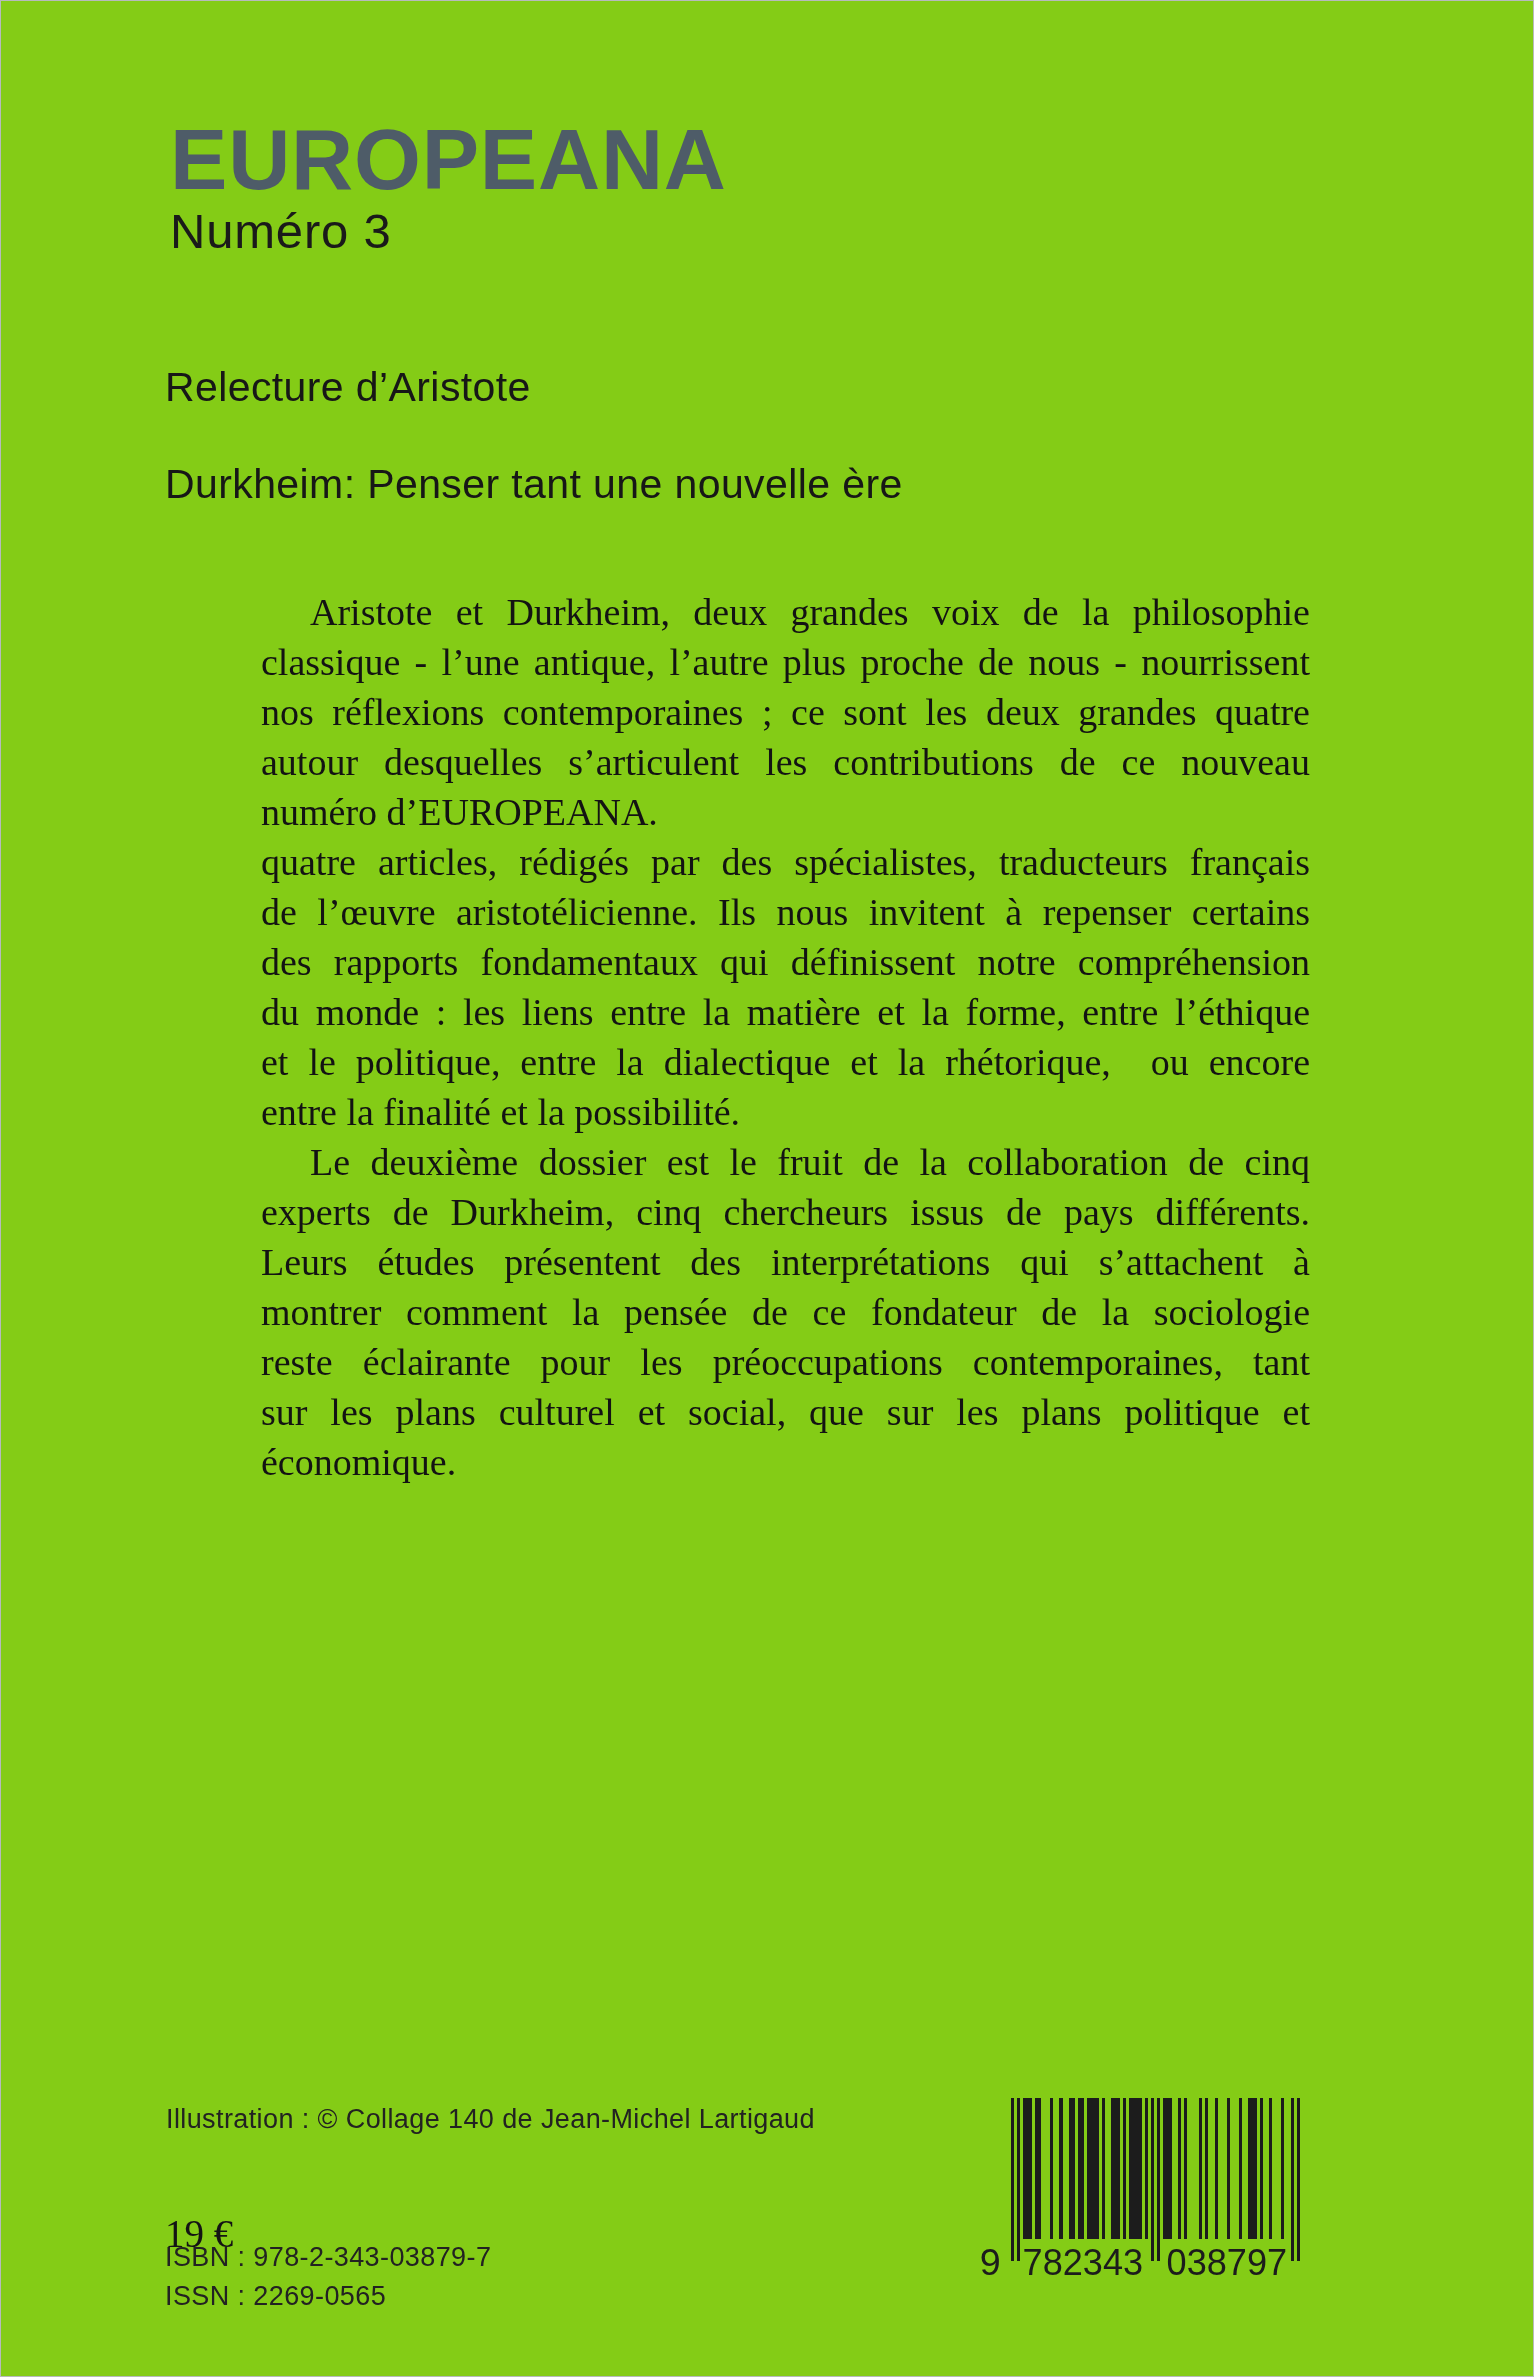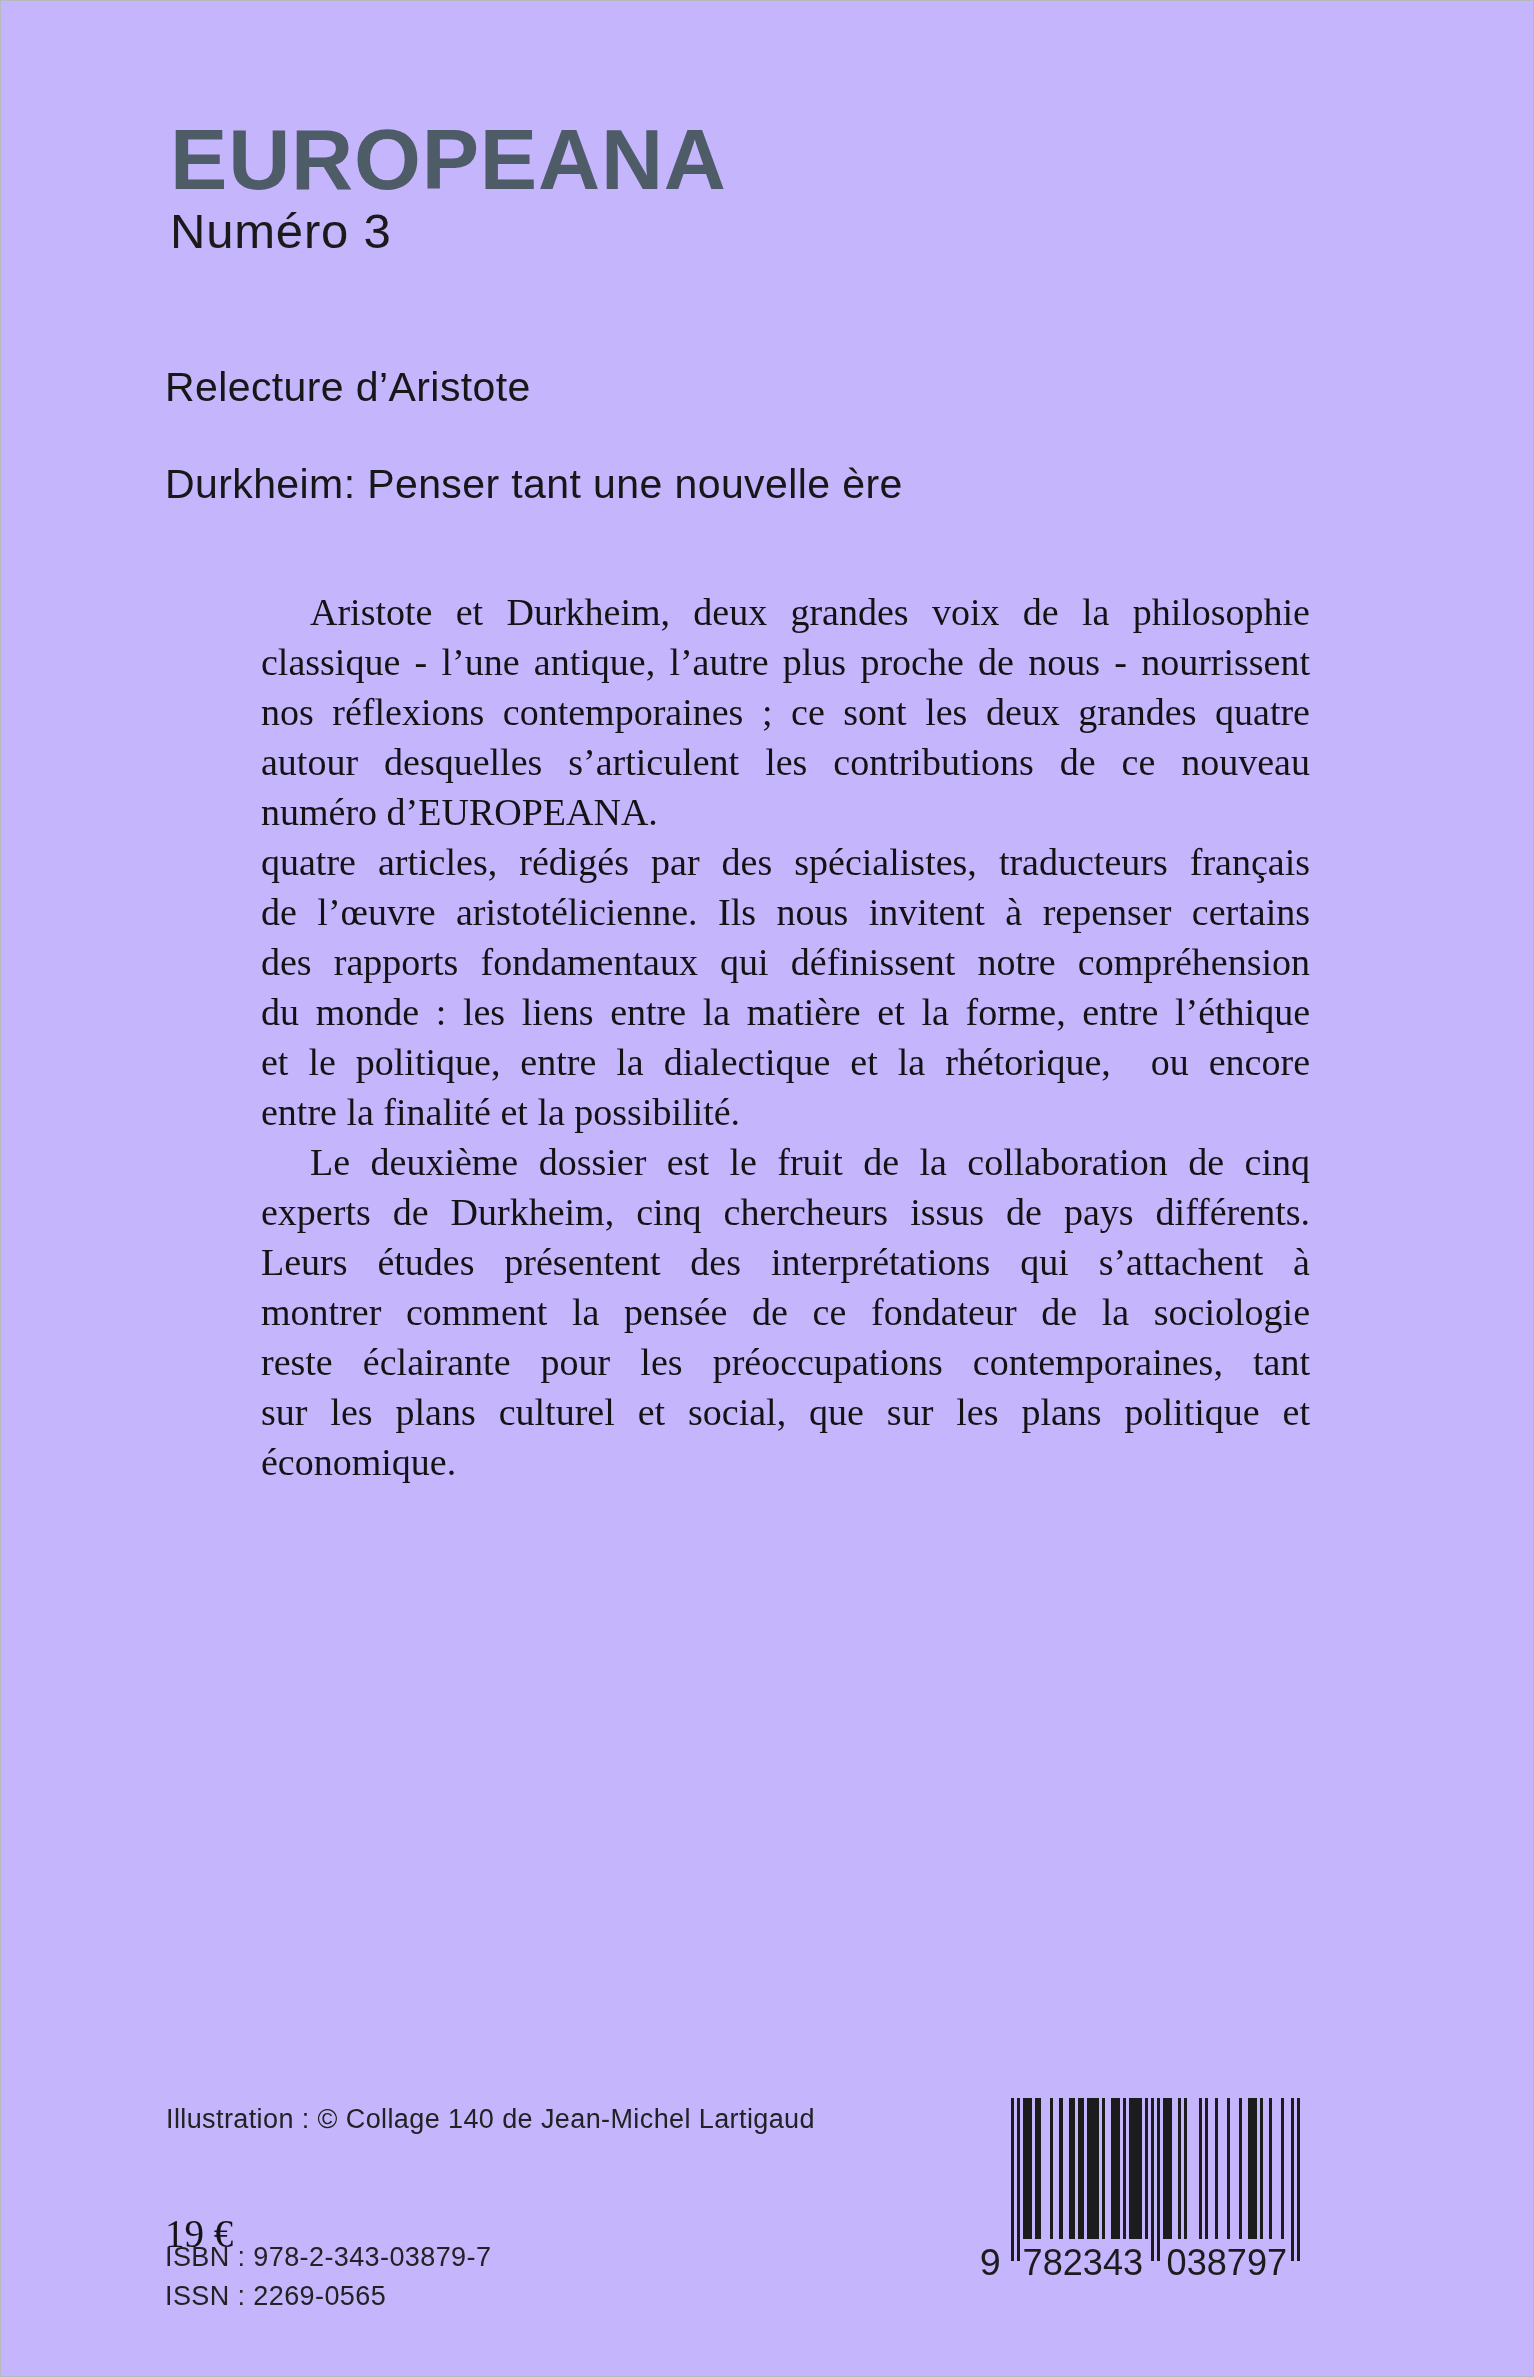--- a/index.html
+++ b/index.html
@@ -1,21 +1,21 @@
 <!DOCTYPE html>
 <html style="font-size:13.4px"><head>
 <meta charset="utf-8">
 <style>
   html,body{margin:0;padding:0;}
   body{
     width:1534px;height:2377px;position:relative;background:#ffffff;
     font-family:"Liberation Sans", sans-serif;color:#141414;overflow:hidden;
   }
   .page{
-    position:absolute;inset:0;border:1.7px solid #b7babc;box-sizing:border-box;background:#c4b5fd;
+    position:absolute;inset:0;border:1.7px solid #b7babc;box-sizing:border-box;background:#84cc16;
   }
   .masthead{position:absolute;left:169px;top:115px;}
   .masthead-title{
     font-family:"Liberation Sans", sans-serif;font-weight:bold;
     font-size:86px;line-height:86px;letter-spacing:0.8px;color:#4e5c68;margin:0;
   }
   .masthead-issue{
     font-family:"Liberation Sans", sans-serif;font-weight:normal;
     font-size:49px;line-height:52px;color:#1a1a1a;margin-top:3.4px;letter-spacing:0.8px;
   }

